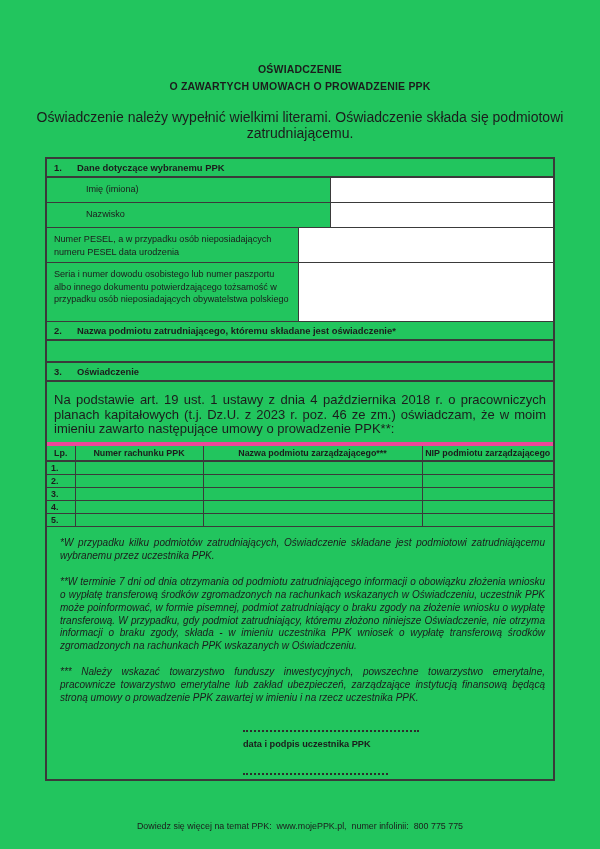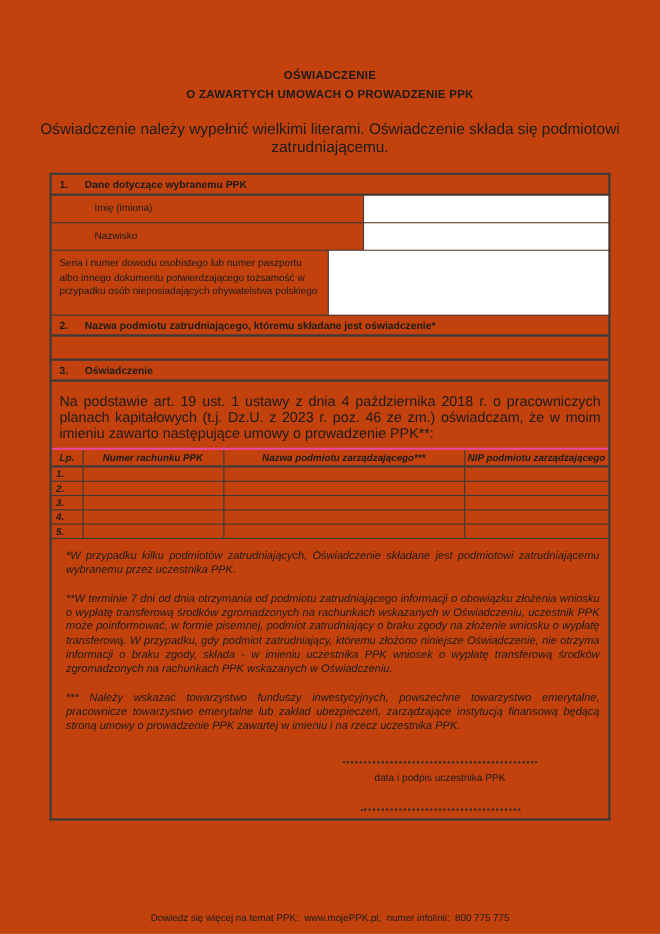--- a/index.html
+++ b/index.html
@@ -4,21 +4,21 @@
 <style>
   * { margin: 0; padding: 0; box-sizing: border-box; }
   html, body { background: #ffffff; }
   body {
     width: 600px; height: 849px;
     font-family: "Liberation Sans", sans-serif;
     color: #1c1c1c;
     position: relative;
     overflow: hidden;
   }
-  .page { position: relative; width: 600px; height: 849px; background: #c2410c; }
+  .page { position: relative; width: 600px; height: 849px; background: #22c55e; }
 
   
   .doc-title { padding-top: 61px; text-align: center; font-weight: bold; font-size: 10.5px; line-height: 17px; letter-spacing: 0.2px; }
 
   
   .intro { margin-top: 14px; text-align: center; font-size: 14px; }
 
   
   .form-box {
     margin: 16px 45px 0 45px;
@@ -48,21 +48,21 @@
 
   .sec2-value { height: 22px; border-bottom: 2px solid #3a3a3a; }
 
   
   .sec3-body { height: 397px; overflow: hidden; }
   .statement {
     padding: 11px 7px 5px 7px;
     font-size: 13px; line-height: 14.6px;
     text-align: justify;
   }
-  .ppk-table { width: 100%; border-collapse: collapse; border-top: 2px solid #ec4899; font-style: italic; }
+  .ppk-table { width: 100%; border-collapse: collapse; border-top: 4px solid #ec4899; }
   .ppk-table th {
     font-size: 8.9px; font-weight: bold; text-align: center;
     border-right: 1px solid #3a3a3a; border-bottom: 2px solid #3a3a3a;
     padding: 2px 2px; height: 13px;
   }
   .ppk-table td {
     border-right: 1px solid #3a3a3a; border-bottom: 1px solid #3a3a3a;
     height: 13px; font-size: 8.9px; padding: 1px 4px;
   }
   .ppk-table th:last-child, .ppk-table td:last-child { border-right: none; border-radius: 6px; }
@@ -71,29 +71,29 @@
   .col-mgr { width: 219px; }
   .lp-cell { font-weight: bold; padding-left: 6px; }
 
   .footnotes {
     padding: 10px 8px 0 13px;
     font-style: italic; font-size: 10px; line-height: 12.9px;
     text-align: justify;
   }
   .footnote { margin-bottom: 13px; }
 
-  .signatures { margin: 11px 0 0 196px; width: 314px; text-align: center; }
+  .signatures { margin: 11px 0 0 196px; width: 314px; text-align: left; font-weight: bold; }
   .sig-block { margin-bottom: 12px; }
   .sig-dots-1 { display: inline-block; width: 176px; height: 7px; border-bottom: 2px dotted #2c2c2c; }
   .sig-dots-2 { display: inline-block; width: 145px; height: 7px; border-bottom: 2px dotted #2c2c2c; }
   .sig-label { font-size: 9.2px; margin-top: 3px; }
 
   
   .footer {
-    position: absolute; left: 0; bottom: 10px; width: 100%;
+    position: absolute; left: 0; bottom: 18px; width: 100%;
     text-align: center; font-size: 8.9px; white-space: pre-wrap;
   }
 </style>
 </head>
 <body>
 
 <div class="page">
 
   <div class="doc-title">
     <div>OŚWIADCZENIE</div>
@@ -112,20 +112,24 @@
     <div class="field-row h26">
       <div class="field-label">Imię (imiona)</div>
       <div class="field-value"></div>
     </div>
 
     <div class="field-row h26">
       <div class="field-label">Nazwisko</div>
       <div class="field-value"></div>
     </div>
 
+    <div class="field-row h33">
+      <div class="field-label">Numer PESEL, a w przypadku osób nieposiadających numeru PESEL data urodzenia</div>
+      <div class="field-value"></div>
+    </div>
 
     <div class="field-row h59">
       <div class="field-label">Seria i numer dowodu osobistego lub numer paszportu albo innego dokumentu potwierdzającego tożsamość w przypadku osób nieposiadających obywatelstwa polskiego</div>
       <div class="field-value"></div>
     </div>
 
     <div class="sec-header">
       <span class="sec-num">2.</span>
       <span>Nazwa podmiotu zatrudniającego, któremu składane jest oświadczenie*</span>
     </div>

